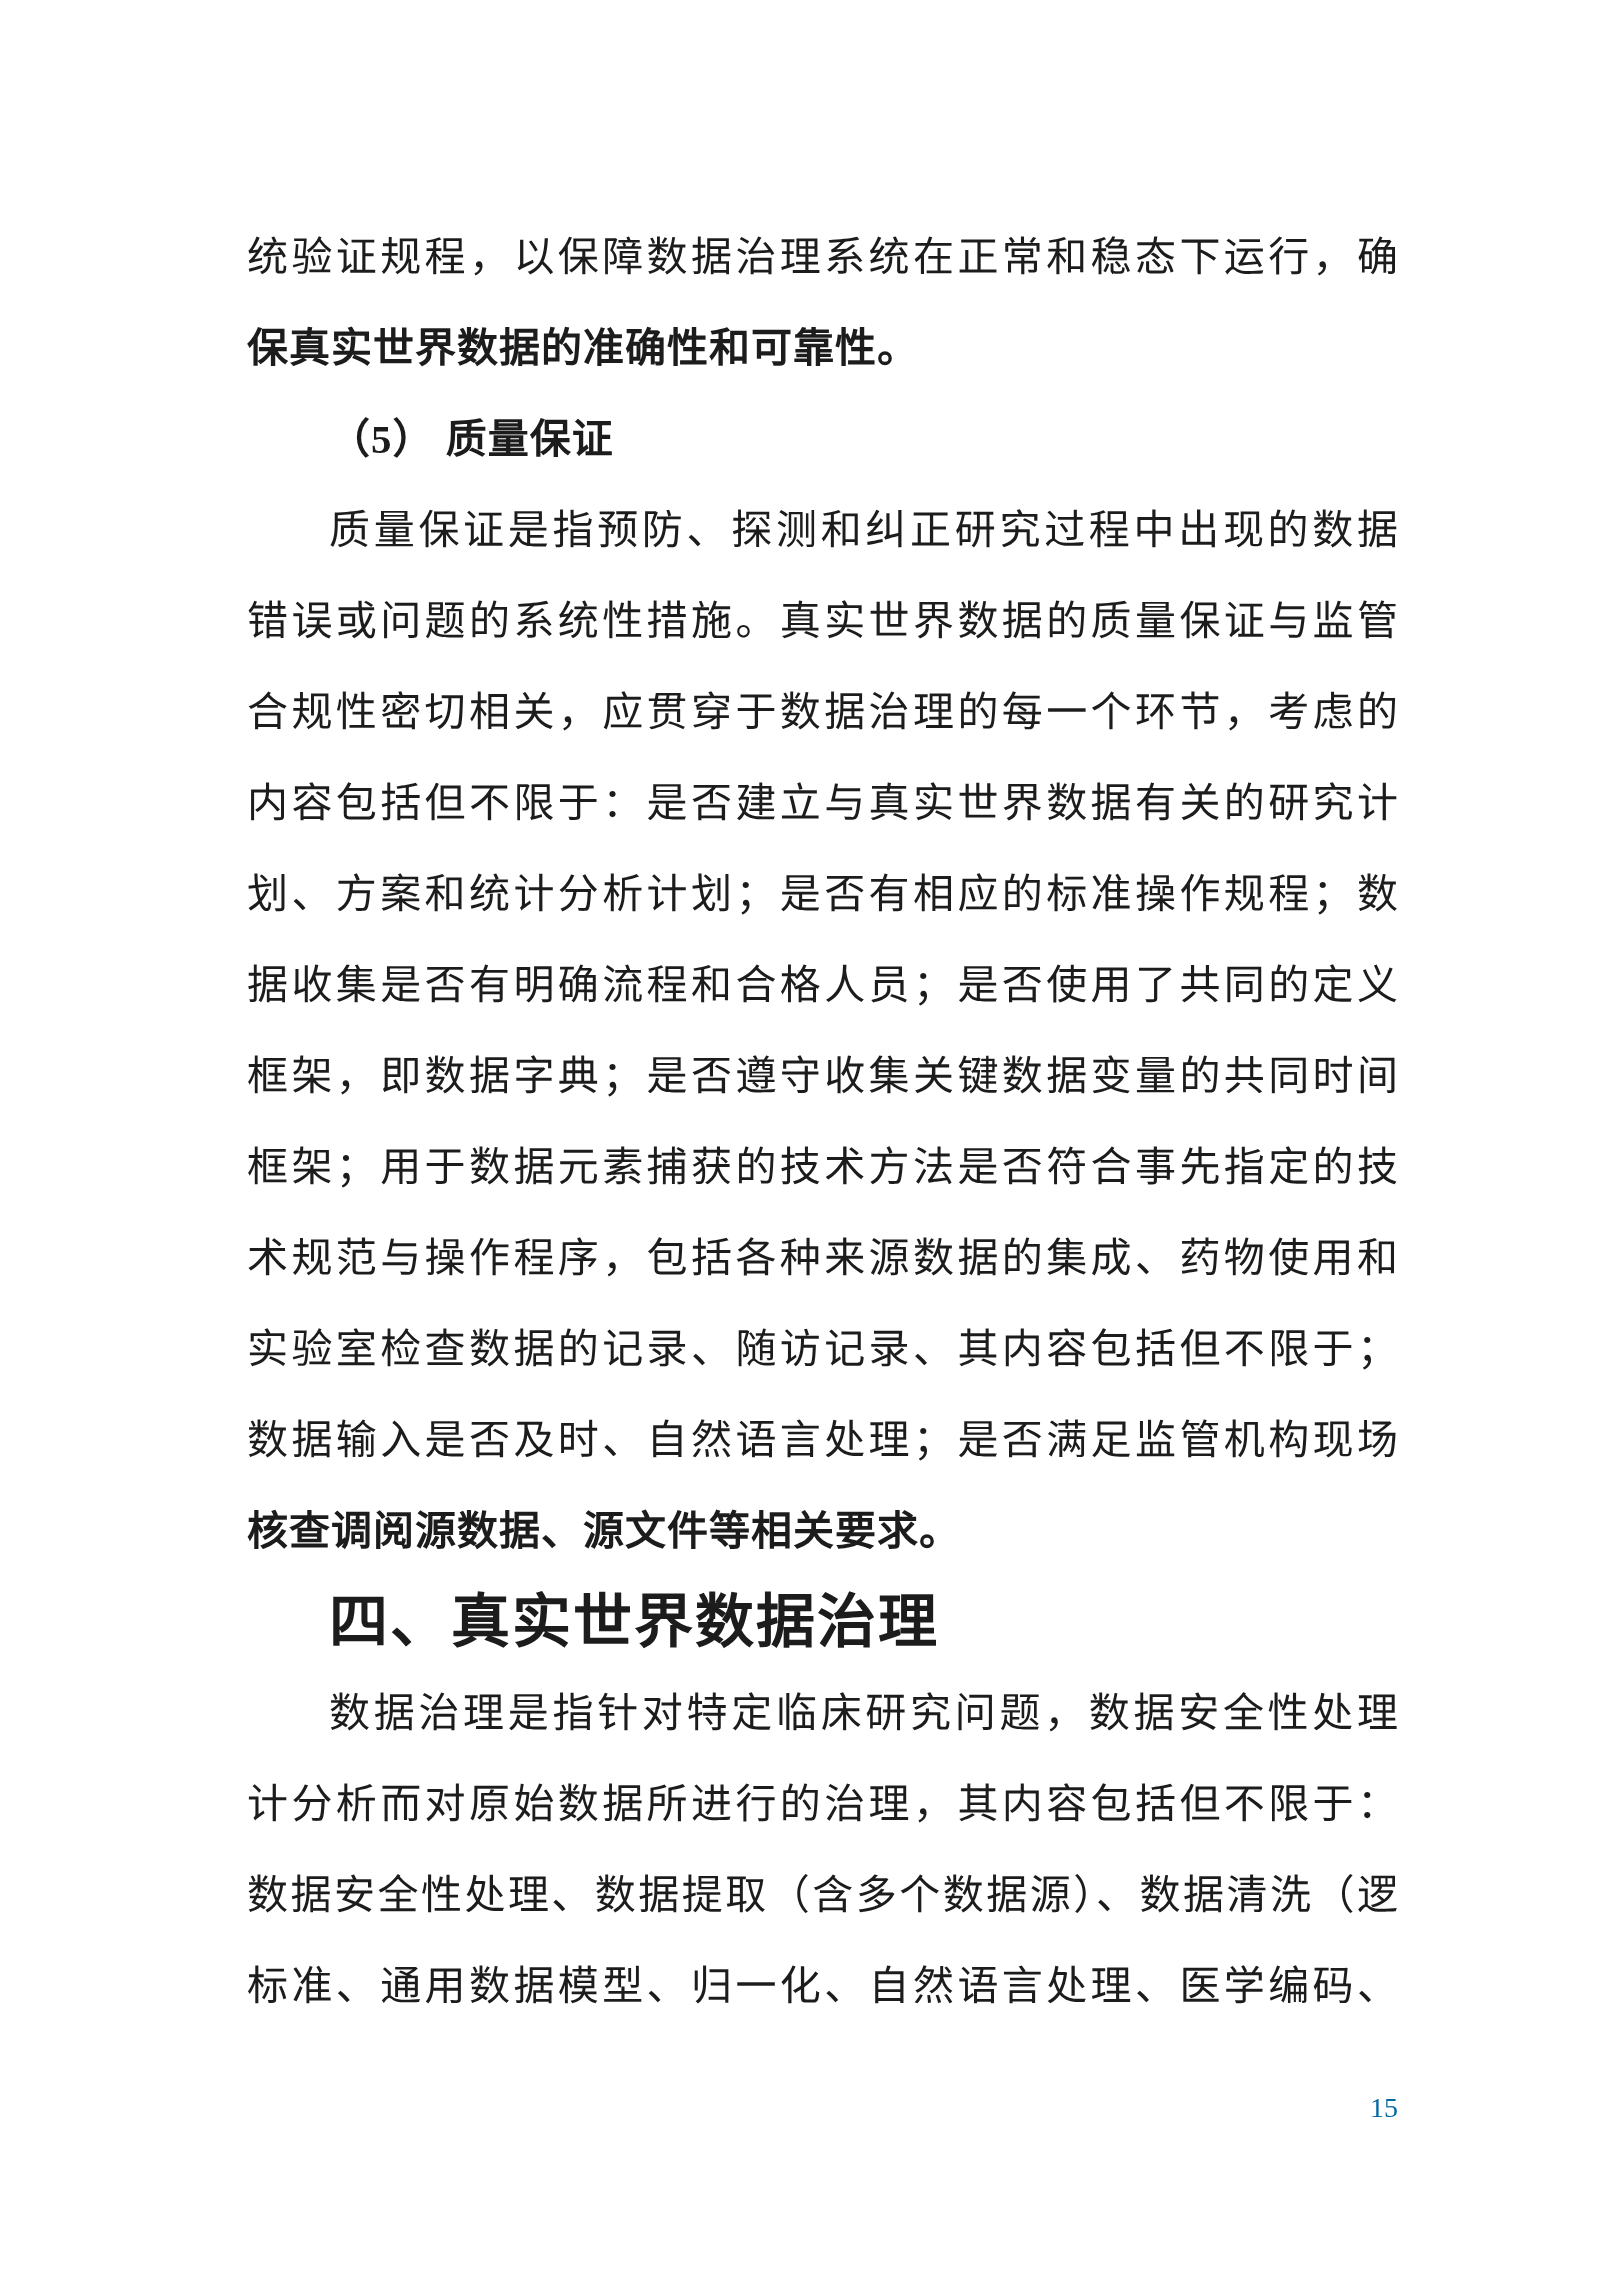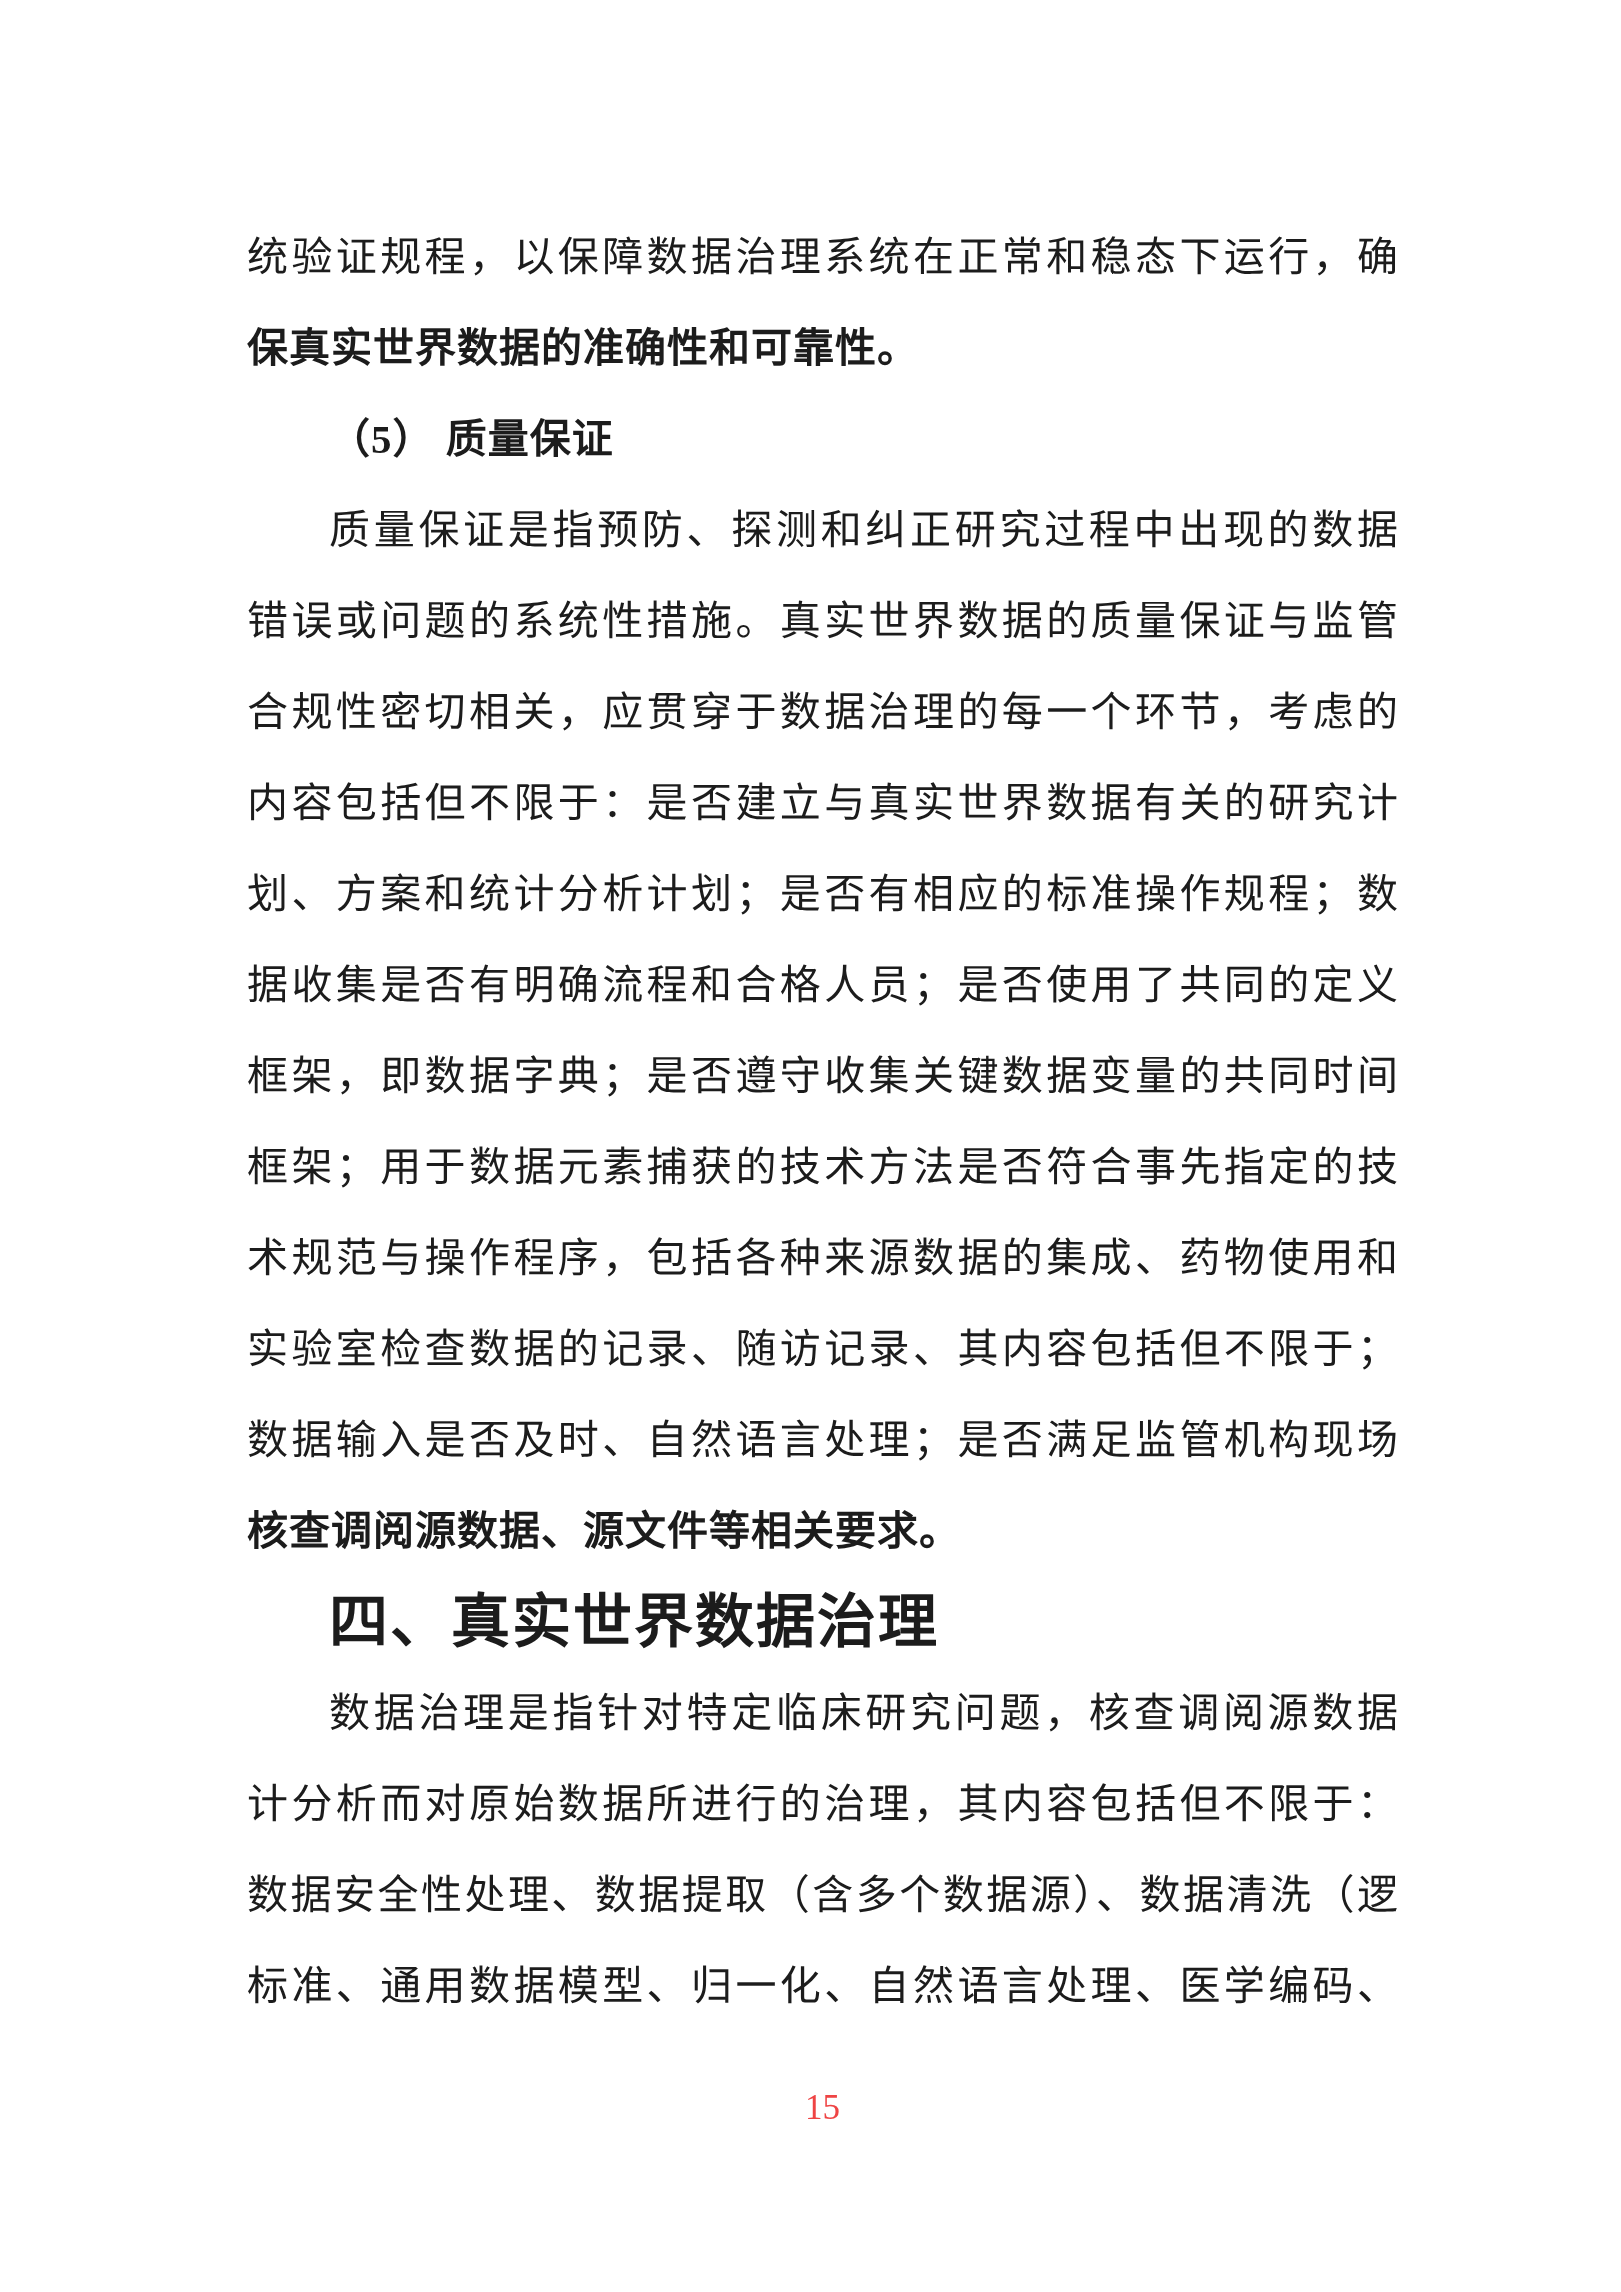--- a/index.html
+++ b/index.html
@@ -58,23 +58,23 @@
     white-space: normal;
     letter-spacing: 2px;
   }
   .pagenum {
     position: absolute;
     left: 247px;
     top: 2084px;
     width: 1151px;
     height: 47px;
     line-height: 47px;
-    text-align: center;
-    font-size: 35px;
-    color: #ef4444;
+    text-align: right;
+    font-size: 28px;
+    color: #0369a1;
   }
 </style>
 </head>
 <body>
 
 <div class="page">
 
   <div class="textblock">
     <div class="line">统验证规程，以保障数据治理系统在正常和稳态下运行，确</div>
     <div class="line last">保真实世界数据的准确性和可靠性。</div>
@@ -85,21 +85,21 @@
     <div class="line">内容包括但不限于：是否建立与真实世界数据有关的研究计</div>
     <div class="line">划、方案和统计分析计划；是否有相应的标准操作规程；数</div>
     <div class="line">据收集是否有明确流程和合格人员；是否使用了共同的定义</div>
     <div class="line">框架，即数据字典；是否遵守收集关键数据变量的共同时间</div>
     <div class="line">框架；用于数据元素捕获的技术方法是否符合事先指定的技</div>
     <div class="line">术规范与操作程序，包括各种来源数据的集成、药物使用和</div>
     <div class="line">实验室检查数据的记录、随访记录、其内容包括但不限于；</div>
     <div class="line">数据输入是否及时、自然语言处理；是否满足监管机构现场</div>
     <div class="line last">核查调阅源数据、源文件等相关要求。</div>
     <div class="line head indent">四、真实世界数据治理</div>
-    <div class="line indent">数据治理是指针对特定临床研究问题，核查调阅源数据</div>
+    <div class="line indent">数据治理是指针对特定临床研究问题，数据安全性处理</div>
     <div class="line">计分析而对原始数据所进行的治理，其内容包括但不限于：</div>
     <div class="line">数据安全性处理、数据提取（含多个数据源）、数据清洗（逻</div>
     <div class="line">标准、通用数据模型、归一化、自然语言处理、医学编码、</div>
   </div>
 
   <div class="pagenum">15</div>
 
 </div>
 
 

